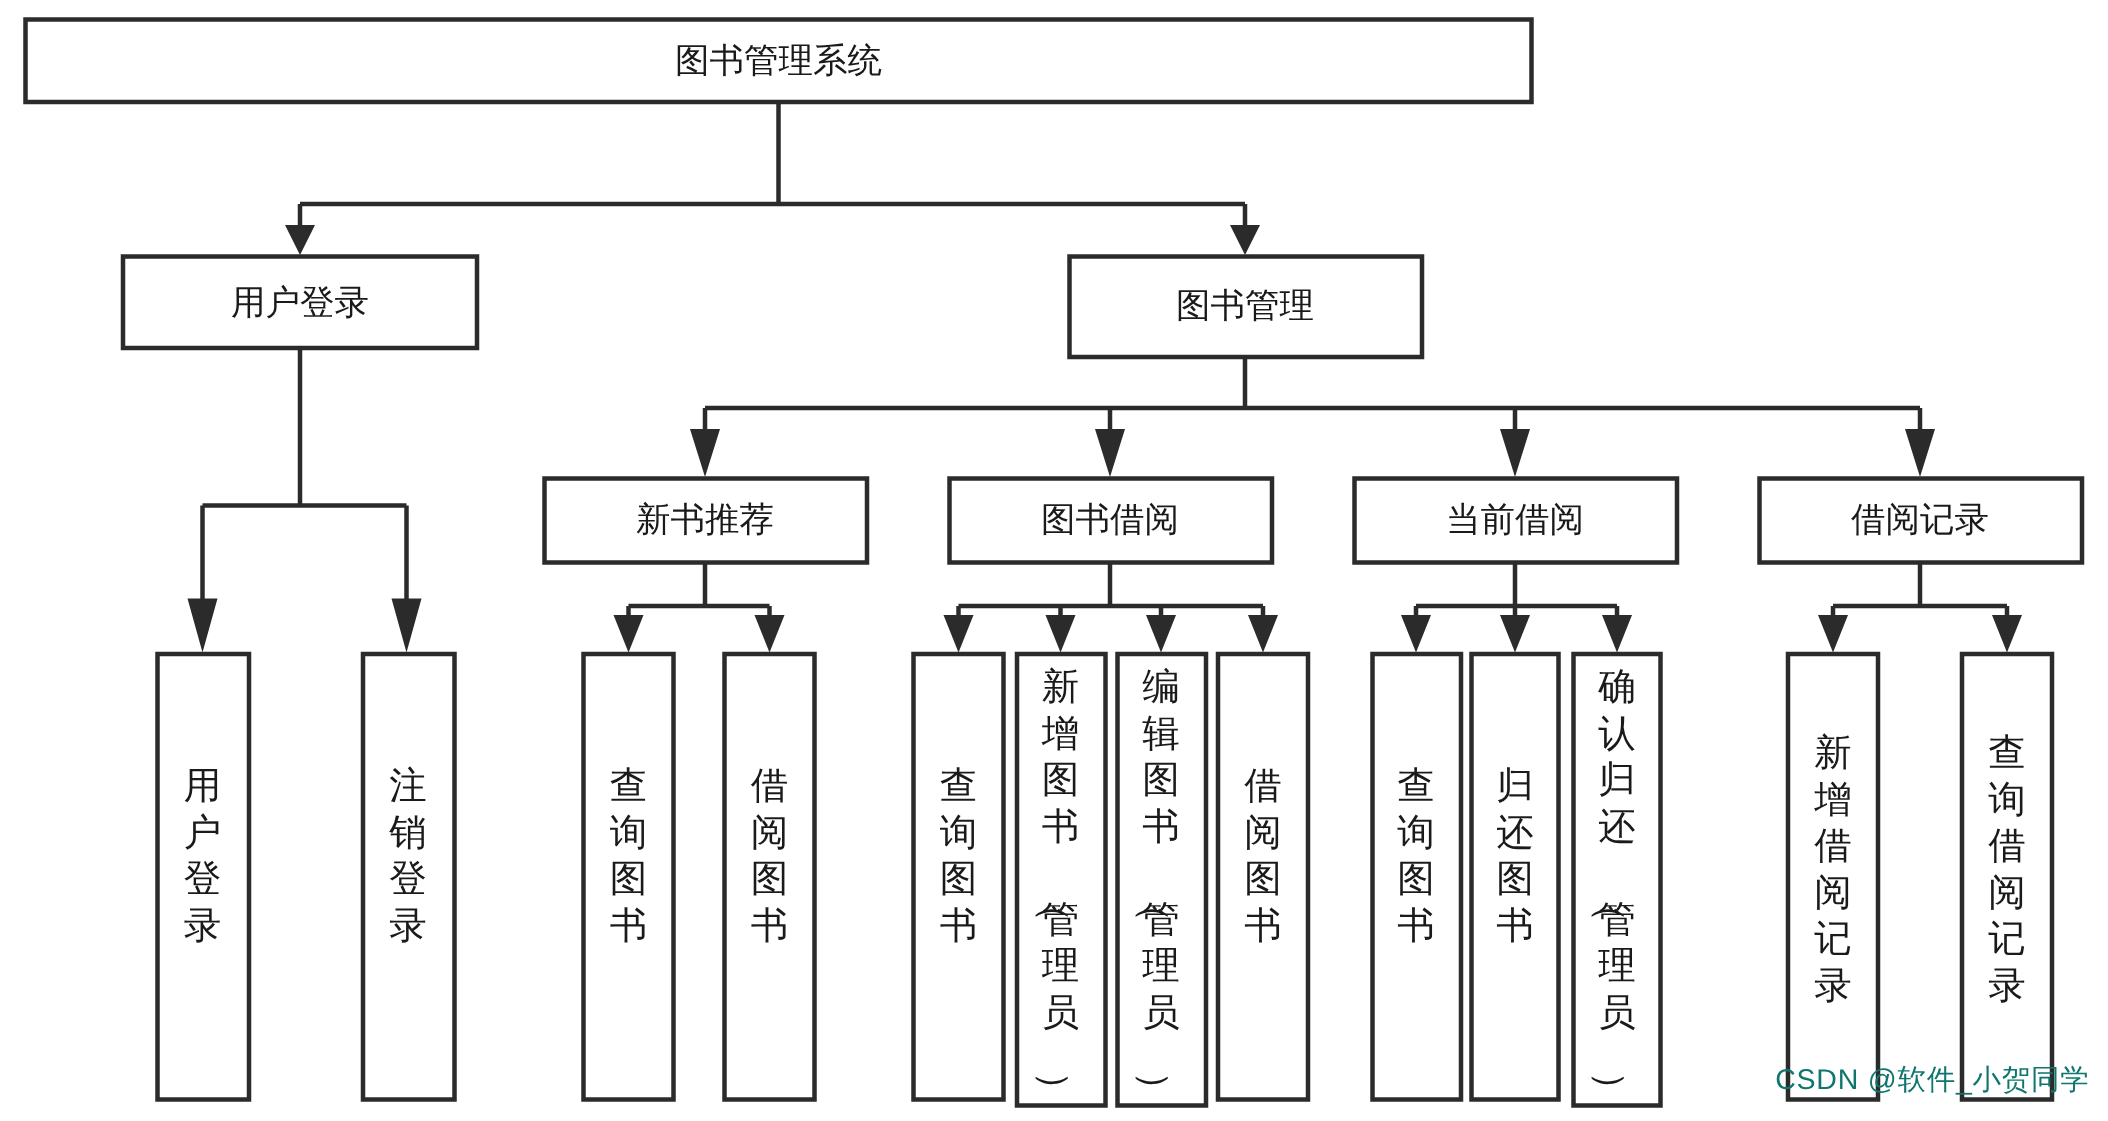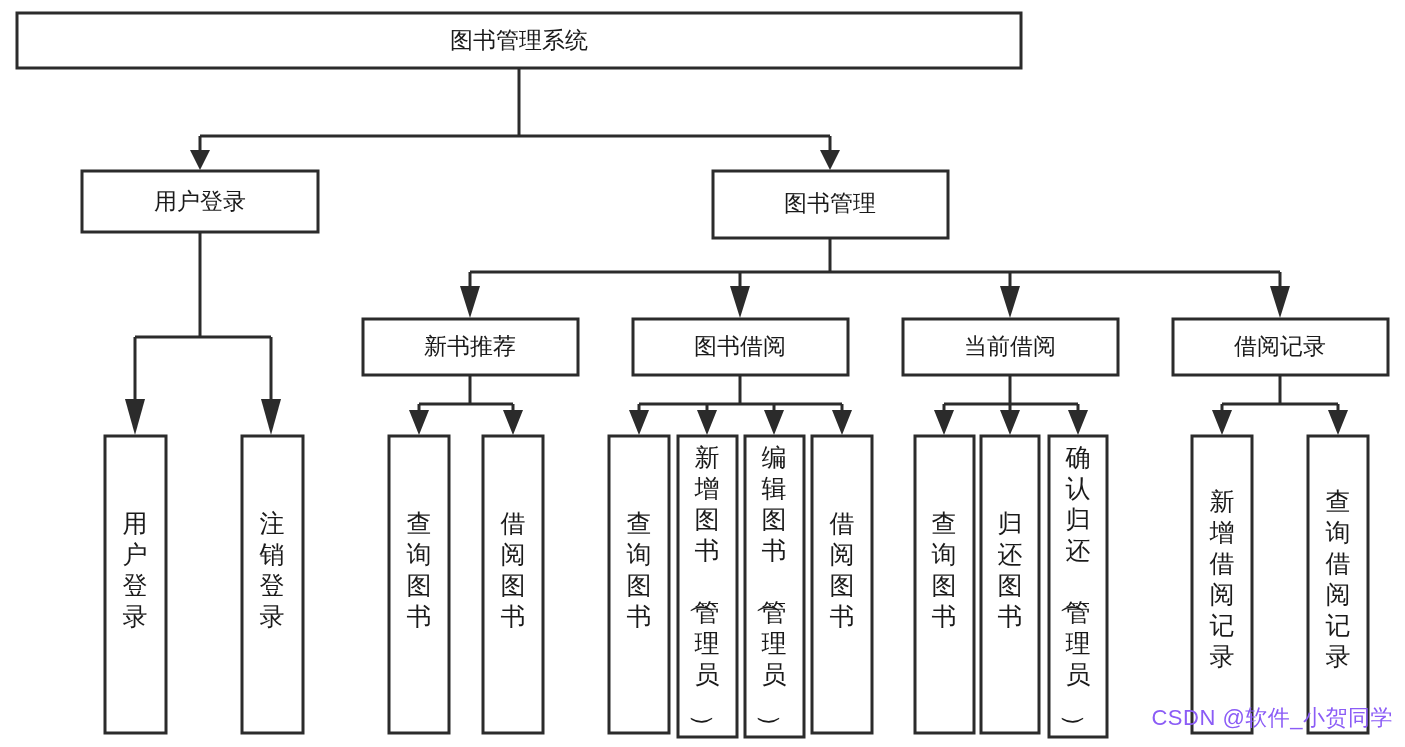--- a/index.html
+++ b/index.html
@@ -50,22 +50,22 @@
     font-family: "Liberation Sans", "DejaVu Sans", sans-serif;
     font-size: 25px;
     fill: #1a1a1a;
     text-anchor: middle;
   }
   .watermark {
     position: absolute;
     right: 12px;
     bottom: 6px;
     font-family: "Liberation Sans", "DejaVu Sans", sans-serif;
-    font-size: 22px;
-    color: #8b5cf6;
+    font-size: 19px;
+    color: #0f766e;
     letter-spacing: 0.5px;
     white-space: nowrap;
     pointer-events: none;
   }
 </style>
 </head>
 <body>
 
 <div id="diagram-root">
 

